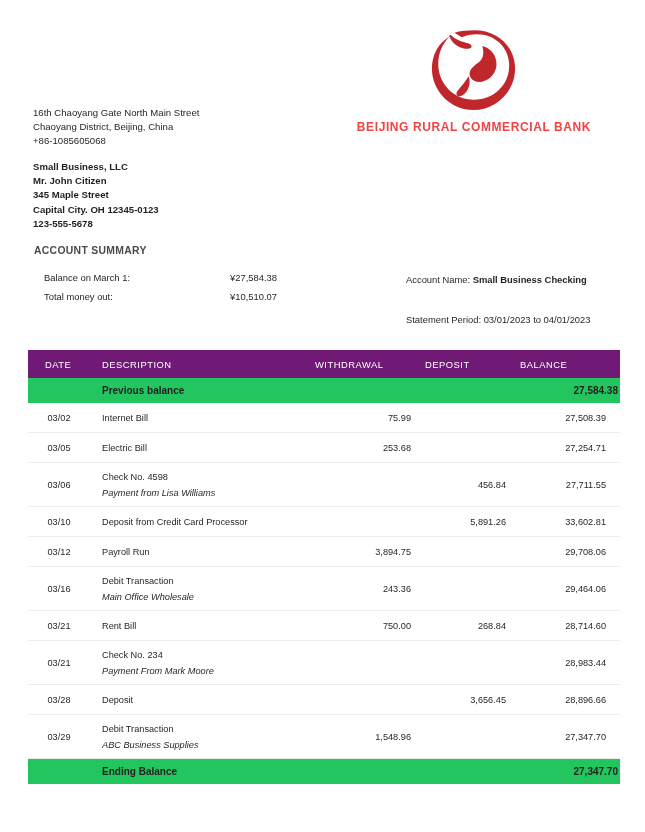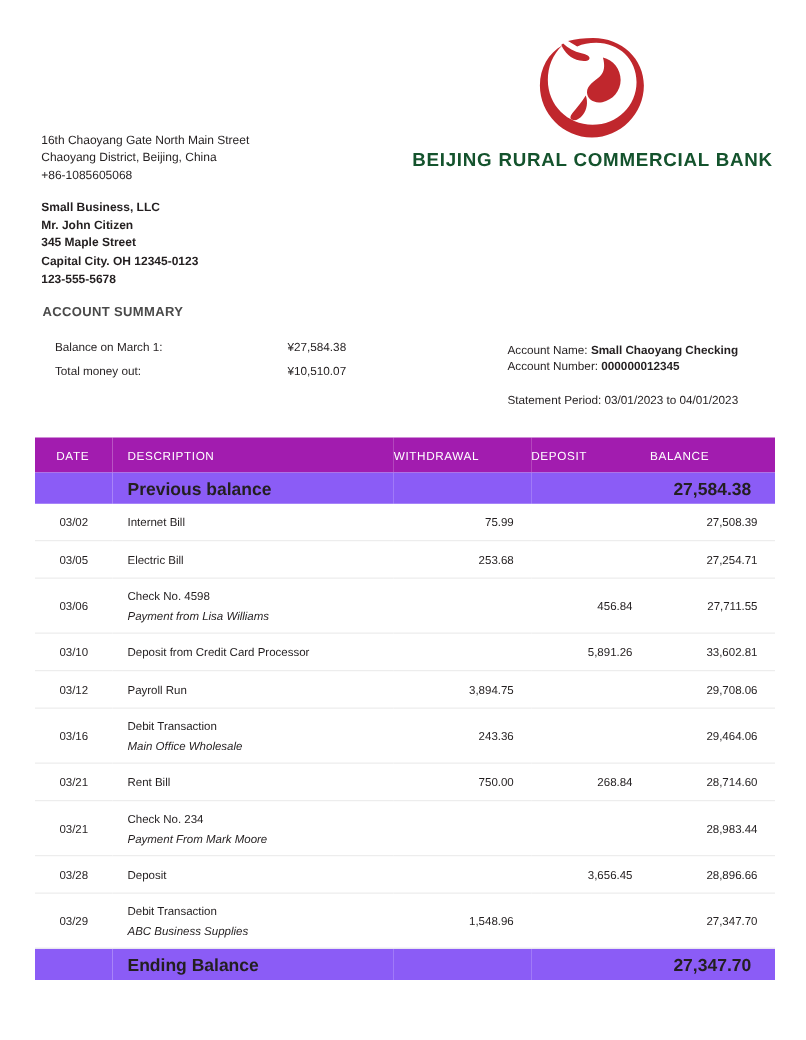--- a/index.html
+++ b/index.html
@@ -24,24 +24,24 @@
     width: 298px;
     text-align: center;
   }
   .logo-mark {
     width: 98px;
     height: 92px;
     margin: 0 auto 6px auto;
     display: block;
   }
   .logo-wordmark {
-    font-size: 15px;
+    font-size: 12px;
     font-weight: bold;
     letter-spacing: 0.6px;
-    color: #14532d;
+    color: #ef4444;
     white-space: nowrap;
   }
 
   
   .bank-address {
     position: absolute;
     left: 33px;
     top: 106px;
     font-size: 9.6px;
     line-height: 14.2px;
@@ -113,21 +113,21 @@
     table-layout: fixed;
     font-size: 9.2px;
   }
   .tx-table col.c-date { width: 62px; }
   .tx-table col.c-desc { width: 225px; }
   .tx-table col.c-wd   { width: 110px; }
   .tx-table col.c-dep  { width: 95px; }
   .tx-table col.c-bal  { width: 100px; }
 
   .tx-table thead th {
-    background: #a21caf;
+    background: #701a75;
     color: #ffffff;
     font-size: 9.4px;
     font-weight: normal;
     letter-spacing: 0.5px;
     height: 28px;
     padding: 0 14px 0 0;
     vertical-align: middle;
   }
   .tx-table thead th.h-date {
     text-align: left;
@@ -135,29 +135,29 @@
     padding-right: 0;
   }
   .tx-table thead th.h-desc {
     text-align: left;
     padding-left: 12px;
     padding-right: 0;
   }
   .tx-table thead th.h-num { text-align: left; }
 
   .tx-table tr.band td {
-    background: #8b5cf6;
+    background: #22c55e;
     height: 23px;
     font-weight: bold;
-    font-size: 14px;
+    font-size: 10px;
     vertical-align: middle;
     color: #231f20;
   }
   .tx-table tr.band td.b-desc { padding-left: 12px; text-align: left; }
-  .tx-table tr.band td.b-bal  { padding-right: 19px; text-align: right; }
+  .tx-table tr.band td.b-bal  { padding-right: 2px; text-align: right; }
 
   .tx-table tbody td {
     border-bottom: 1px solid #ededed;
     vertical-align: middle;
     color: #231f20;
   }
   .tx-table tbody tr.band td { border-bottom: none; }
 
   td.d-date {
     text-align: center;
@@ -220,25 +220,21 @@
     <tr>
       <td>Total money out:</td>
       <td class="sv">¥10,510.07</td>
     </tr>
   </tbody>
 </table>
 
 <div class="account-details">
   <div>
     <span>Account Name:</span>
-    <span class="bold">Small Chaoyang Checking</span>
-  </div>
-  <div>
-    <span>Account Number:</span>
-    <span class="bold">000000012345</span>
+    <span class="bold">Small Business Checking</span>
   </div>
 </div>
 <div class="statement-period">Statement Period: 03/01/2023 to 04/01/2023</div>
 
 <table class="tx-table">
   <colgroup>
     <col class="c-date">
       <col class="c-desc">
       <col class="c-wd">
       <col class="c-dep">

